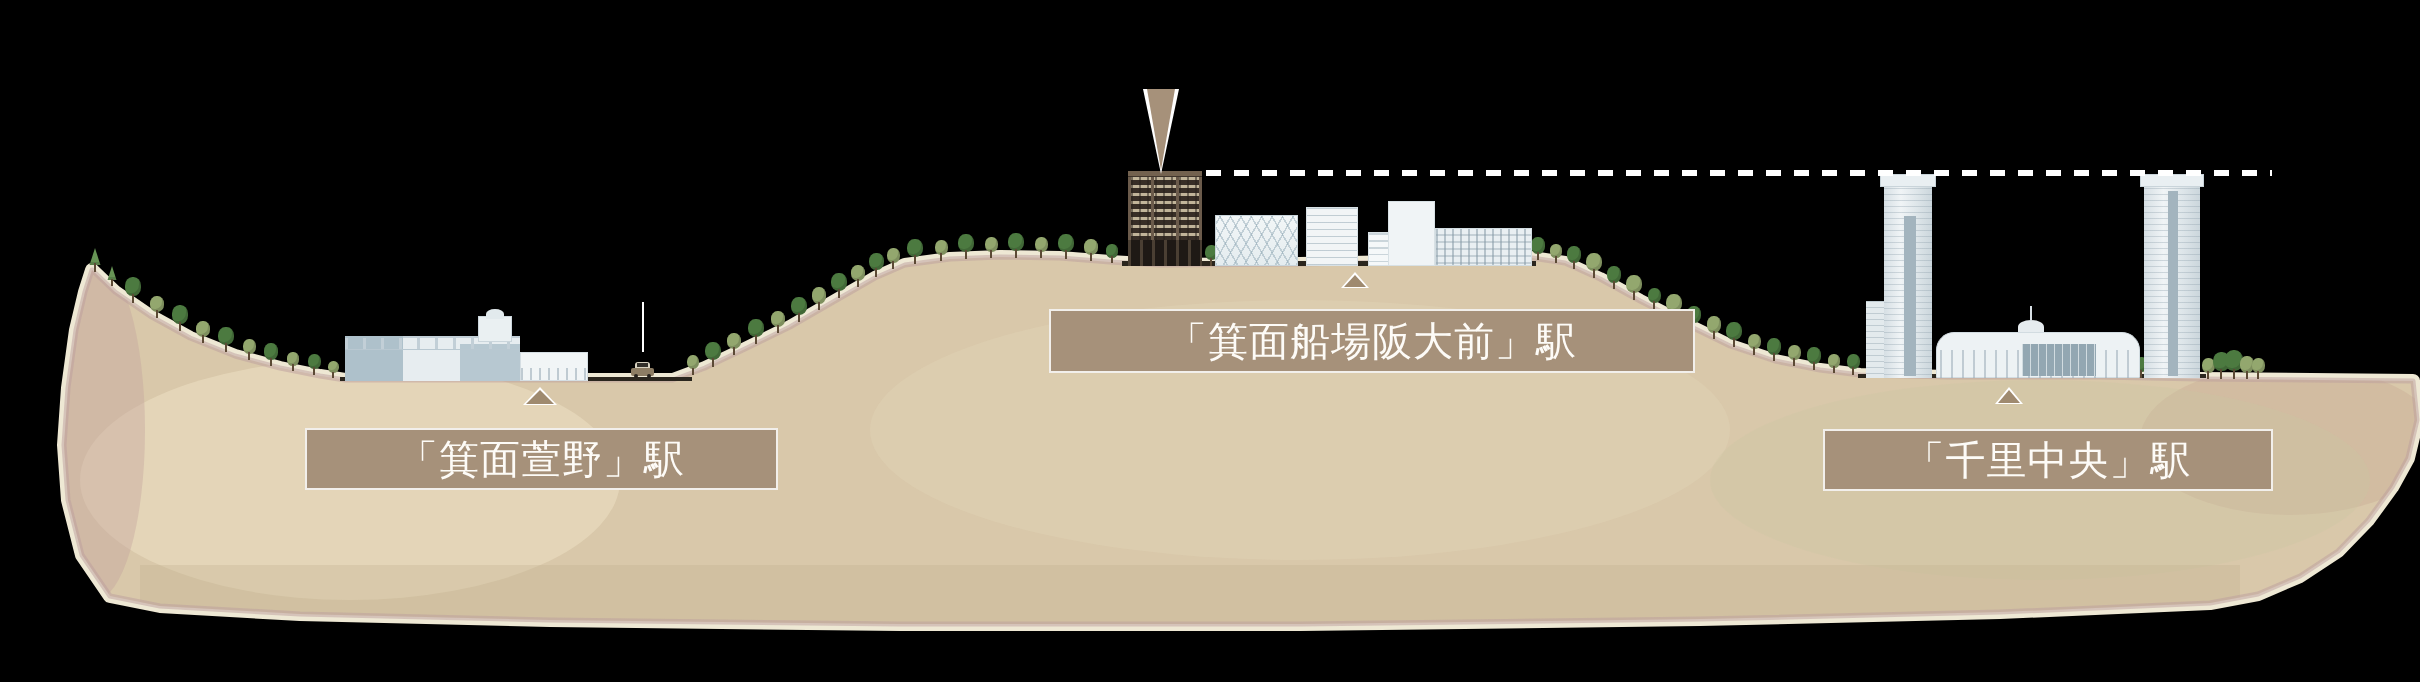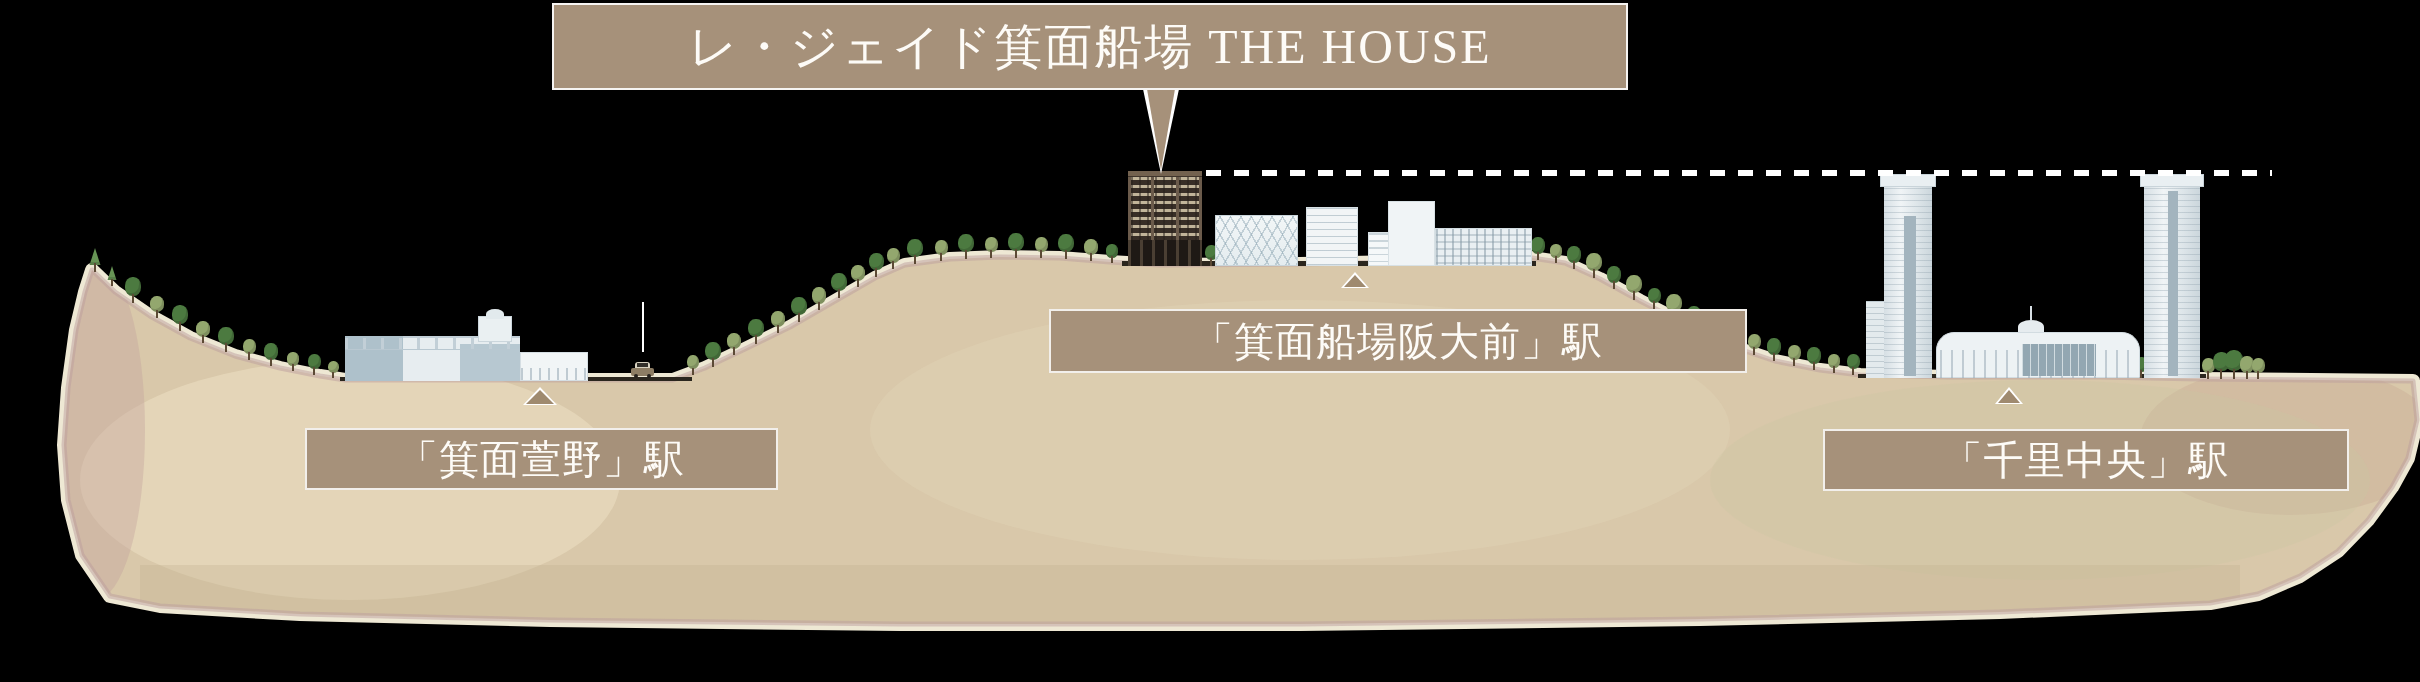--- a/index.html
+++ b/index.html
@@ -121,22 +121,22 @@
   #marker-kayano-i{left:526px;top:390px;width:28px;height:14px}
   #marker-handai-o{left:1341px;top:272px;width:28px;height:16px}
   #marker-handai-i{left:1344px;top:275px;width:22px;height:12px}
   #marker-senri-o{left:1995px;top:387px;width:28px;height:17px}
   #marker-senri-i{left:1998px;top:390px;width:22px;height:13px}
 
   .label-box{background:var(--accent-tan);border:2px solid rgba(255,255,255,.85);
     color:var(--label-text);display:flex;align-items:center;justify-content:center;
     font-size:40px;letter-spacing:1px;white-space:nowrap}
   #label-kayano{left:305px;top:428px;width:473px;height:62px}
-  #label-handai{left:1049px;top:309px;width:698px;height:64px}
-  #label-senri{left:1823px;top:429px;width:526px;height:62px}
+  #label-handai{left:1049px;top:309px;width:646px;height:64px}
+  #label-senri{left:1823px;top:429px;width:450px;height:62px}
 
   #banner{left:552px;top:3px;width:1076px;height:87px;background:var(--accent-tan);
     border:2px solid rgba(255,255,255,.9);color:var(--label-text);
     display:flex;align-items:center;justify-content:center;font-size:48px;letter-spacing:2px;white-space:nowrap}
   #pointer-outer{left:1143px;top:89px;width:36px;height:85px;background:#FFF;
     clip-path:polygon(0 0,100% 0,50% 100%)}
   #pointer-inner{left:1147px;top:89px;width:28px;height:81px;background:var(--accent-tan);
     clip-path:polygon(0 0,100% 0,50% 100%)}
 
   #route-label{left:536px;top:252px;width:220px;height:46px;color:#FFF;
@@ -473,15 +473,14 @@
   <div class="marker-inner" id="marker-senri-i"></div>
 
   <div class="label-box" id="label-kayano">「箕面萱野」駅</div>
   <div class="label-box" id="label-handai">「箕面船場阪大前」駅</div>
   <div class="label-box" id="label-senri">「千里中央」駅</div>
 
   <div id="route-line"></div>
 
   <div id="pointer-outer"></div>
   <div id="pointer-inner"></div>
-  <div id="banner">レ・ジェイド箕面船場 THE HOUSE</div>
 
 </div>
 
 </body></html>

